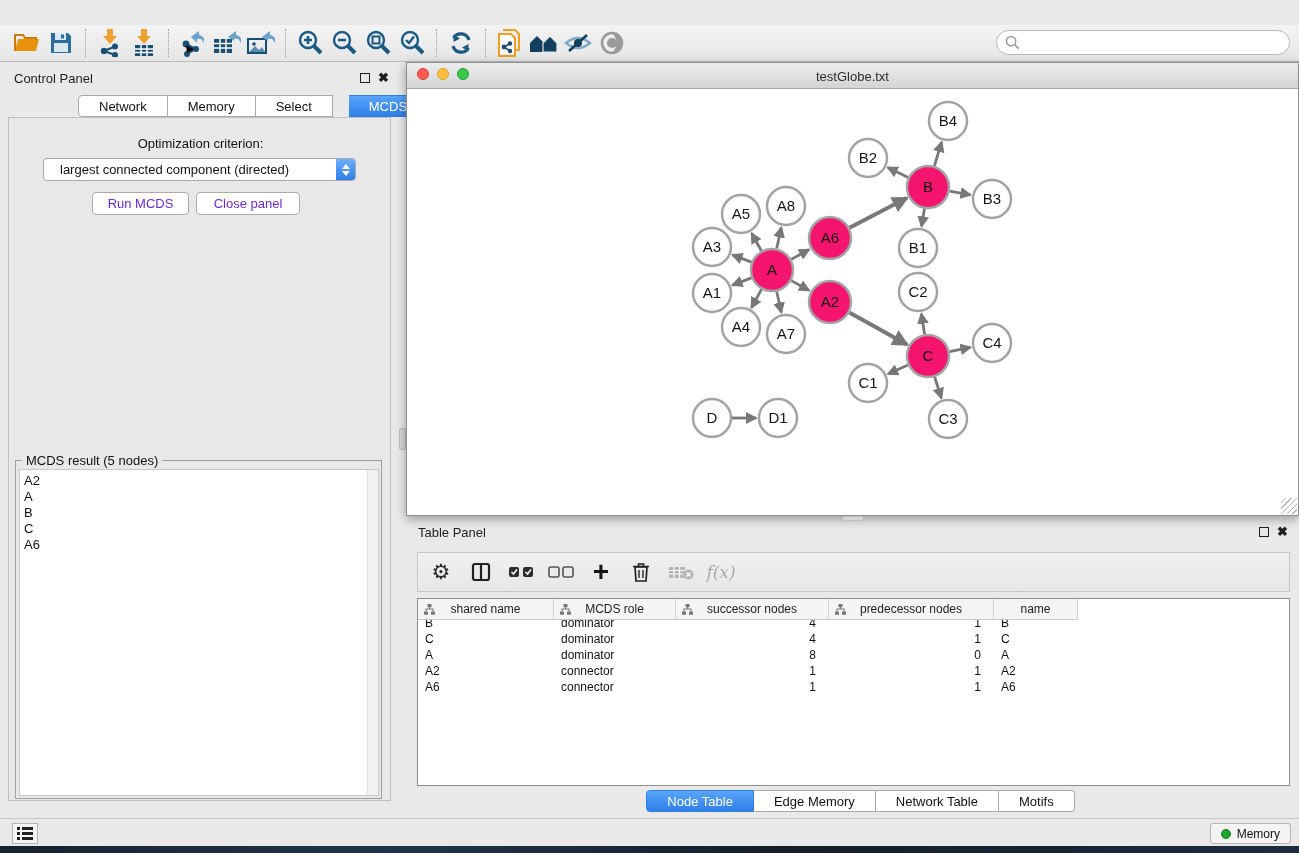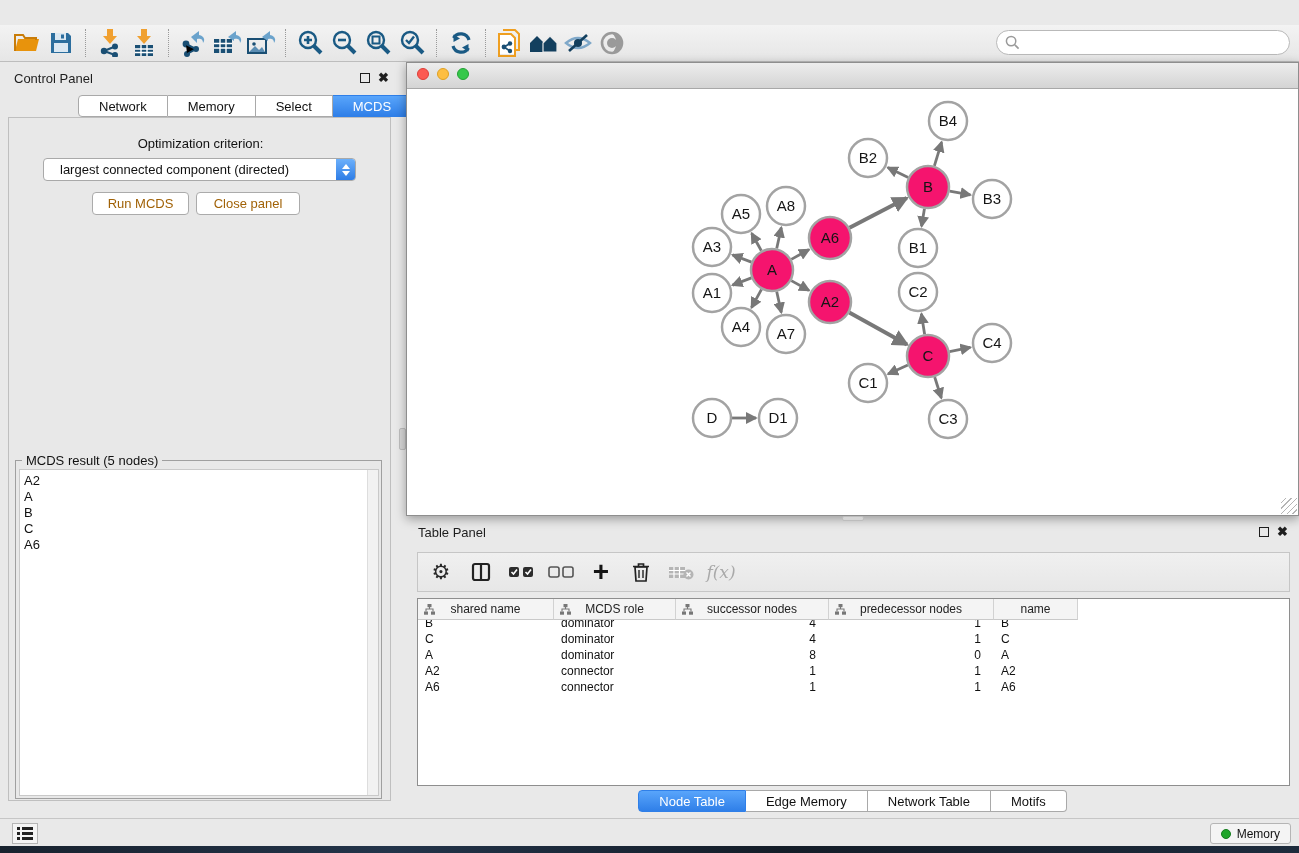--- a/index.html
+++ b/index.html
@@ -31,33 +31,33 @@
   
   .cp-header { position:absolute; left:14px; top:71px; font-size:13px; color:#1e1e1e; }
   .panel-btns { position:absolute; display:flex; gap:8px; align-items:center; }
   .float-box { width:10px; height:10px; border:1.5px solid #1e1e1e; }
   .close-x { font-size:13px; font-weight:bold; color:#1e1e1e; line-height:10px; }
   .cp-tabs { position:absolute; left:78px; top:95px; display:flex; }
   .seg-tab { height:22px; padding:0 20px; background:#fff; border:1px solid #a9a9a9; border-left:none;
     font-size:13px; color:#111; display:flex; align-items:center; }
   .seg-tab:first-child { border-left:1px solid #a9a9a9; border-radius:4px 0 0 4px; }
   .seg-tab:last-child { border-radius:0 4px 4px 0; }
-  .seg-tab.active { background:linear-gradient(#59a5fb,#2f7fe8); border-color:#2f7fe8; color:#fff; }
+  .seg-tab.active { background:linear-gradient(#59a5fb,#2f7fe8); border-color:#2f7fe8; color:#fff;margin-left:16px; }
   .cp-content { position:absolute; left:8px; top:117px; width:383px; height:684px;
     background:#e8e8e8; border:1px solid #bfbfbf; }
   .opt-label { position:absolute; left:0; width:383px; top:18px; text-align:center; font-size:13px; color:#111; }
   .criterion { position:absolute; left:34px; top:40px; width:313px; height:23px; background:#fff;
     border:1px solid #a9a9a9; border-radius:4px; font-size:13px; color:#111; display:flex; align-items:center;
     padding-left:16px; }
   .stepper { position:absolute; right:0px; top:0px; width:19px; height:21px; border-radius:0 3px 3px 0;
     background:linear-gradient(#6cb0fb,#2e7de6); display:flex; flex-direction:column; align-items:center; justify-content:center; gap:2px; }
   .tri-up { width:0; height:0; border-left:4px solid transparent; border-right:4px solid transparent; border-bottom:5px solid #fff; }
   .tri-dn { width:0; height:0; border-left:4px solid transparent; border-right:4px solid transparent; border-top:5px solid #fff; }
   .cp-btn { position:absolute; top:74px; height:23px; background:#fff; border:1px solid #ababab; border-radius:4px;
-    font-size:13px; color:#a16207; display:flex; align-items:center; justify-content:center; }
+    font-size:13px; color:#6d28d9; display:flex; align-items:center; justify-content:center; }
   .fieldset { position:absolute; left:6px; top:342px; width:367px; height:339px; border:1px solid #9f9f9f; }
   .fieldset .legend { position:absolute; left:6px; top:-8px; background:#e8e8e8; padding:0 4px; font-size:13px; color:#111; }
   .result-list { position:absolute; left:3px; top:8px; width:360px; height:327px; background:#fff;
     border:1px solid #c9c9c9; font-size:13px; color:#111; padding:3px 0 0 4px; line-height:16px; }
   .result-scroll { position:absolute; right:0; top:0; width:11px; height:100%; background:#f2f2f2; border-left:1px solid #ddd; }
 
   
   .net-window { position:absolute; left:406px; top:62px; width:893px; height:454px;
     border:1px solid #8e8e8e; box-shadow:0 3px 10px rgba(0,0,0,0.35); background:#fff; }
   .net-titlebar { position:absolute; left:0; top:0; width:100%; height:26px;
@@ -285,20 +285,21 @@
 
   <div class="v-handle"></div>
 
   <div class="net-window">
     <div class="net-titlebar">
       <div class="lights" style="left:10px;">
         <div class="light red"></div>
         <div class="light yellow"></div>
         <div class="light green"></div>
       </div>
+      <div class="title">testGlobe.txt</div>
     </div>
     <div class="net-canvas">
       <svg id="graph-svg" width="891" height="426" viewBox="0 0 891 426">
         <defs>
           <marker id="arrowhead" viewBox="0 0 10 10" refX="8.5" refY="5" markerWidth="4.2" markerHeight="4.2" orient="auto" markerUnits="strokeWidth">
             <path d="M0,0 L10,5 L0,10 z" fill="#787878"></path>
           </marker>
         </defs>
       <line x1="344.4575854193549" y1="188.87459225591394" x2="325.5424145806451" y2="196.12540774408606" stroke="#787878" stroke-width="2.8" marker-end="url(#arrowhead)"></line>
           <line x1="344.4575854193549" y1="173.12540774408606" x2="325.5424145806451" y2="165.87459225591394" stroke="#787878" stroke-width="2.8" marker-end="url(#arrowhead)"></line>

